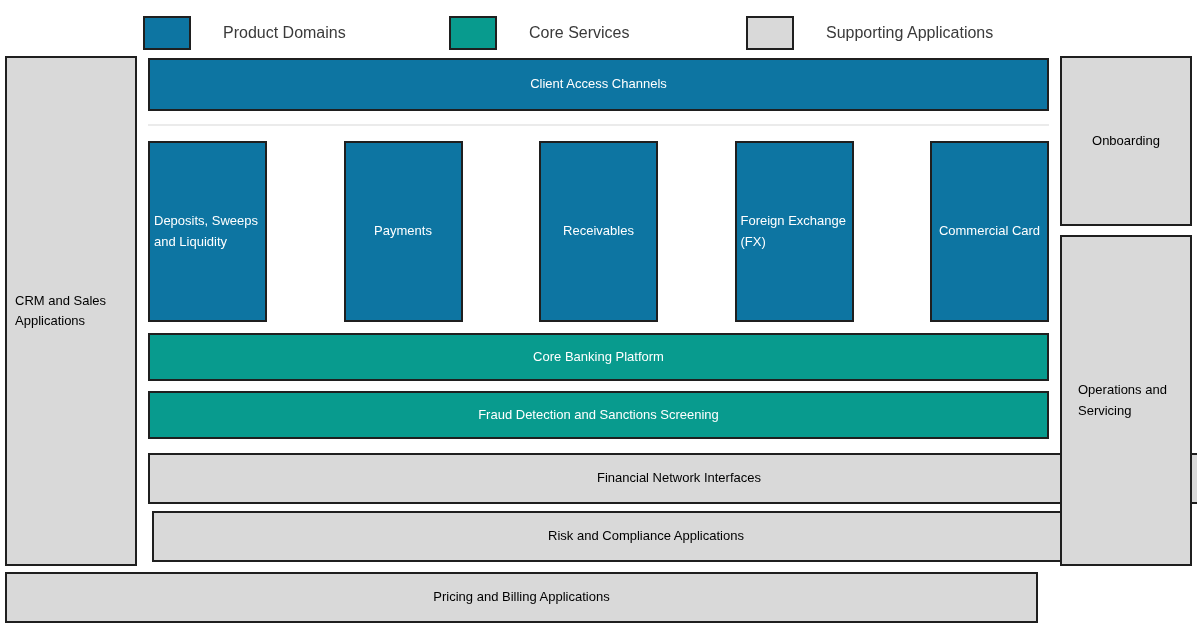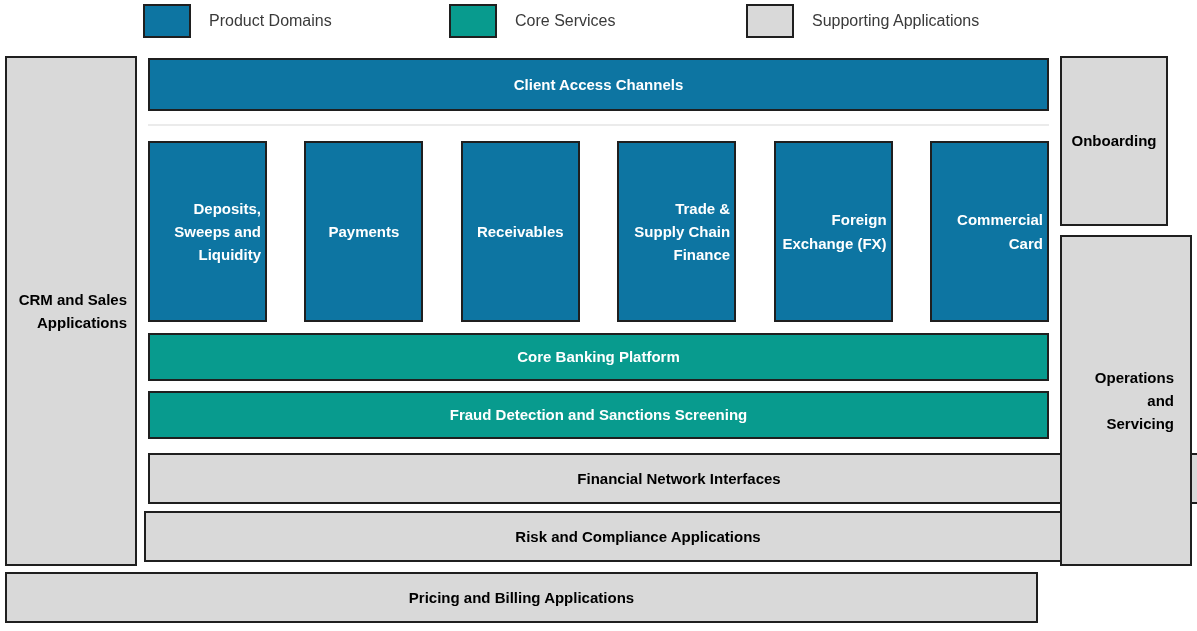--- a/index.html
+++ b/index.html
@@ -5,49 +5,49 @@
   * { margin: 0; padding: 0; box-sizing: border-box; }
   html, body { background: #ffffff; }
   body {
     font-family: "Liberation Sans", sans-serif;
     width: 1197px; height: 631px;
     position: relative; overflow: hidden;
   }
   #canvas { position: absolute; inset: 0; width: 1197px; height: 631px; }
 
   
-  .legend-item { position: absolute; top: 4px; display: flex; align-items: center; gap: 18px; }
+  .legend-item { position: absolute; top: 16px; display: flex; align-items: center; gap: 32px; }
   .legend-swatch { width: 48px; height: 34px; border: 2px solid var(--border); }
   .legend-swatch.product { background: var(--product); }
   .legend-swatch.core { background: var(--core); }
   .legend-swatch.support { background: var(--support); }
   .legend-label { font-size: 16px; color: #3a3a3a; white-space: nowrap; }
 
   
   .box {
     position: absolute; border: 2px solid var(--border);
     display: flex; align-items: center; justify-content: center;
-    text-align: right; font-weight: bold; font-size: 15px; line-height: 1.55;
+    text-align: left; font-weight: normal; font-size: 13px; line-height: 1.55;
   }
   .box.product { background: var(--product); color: #ffffff; }
   .box.core { background: var(--core); color: #ffffff; }
   .box.support { background: var(--support); color: #000000; }
 
   
   .crm-box        { left: 5px;    top: 56px;  width: 132px;  height: 510px; padding: 0 8px; }
   .client-access  { left: 148px;  top: 58px;  width: 901px;  height: 53px; }
   .divider        { position: absolute; left: 148px; top: 124px; width: 901px; height: 2px; background: #ebebeb; }
   .product-row    { position: absolute; left: 148px; top: 141px; width: 901px; height: 181px;
                     display: flex; justify-content: space-between; }
   .product-row .box { position: relative; width: 119px; height: 181px; padding: 0 4px; }
   .core-banking   { left: 148px;  top: 333px; width: 901px;  height: 48px; }
   .fraud          { left: 148px;  top: 391px; width: 901px;  height: 48px; }
   .fni            { left: 148px;  top: 453px; width: 1062px;  height: 51px; }
-  .risk           { left: 144px;  top: 511px; width: 988px;  height: 51px; }
-  .onboarding     { left: 1060px; top: 56px;  width: 108px;  height: 170px; padding: 0 6px; }
+  .risk           { left: 152px;  top: 511px; width: 988px;  height: 51px; }
+  .onboarding     { left: 1060px; top: 56px;  width: 132px;  height: 170px; padding: 0 6px; }
   .operations     { left: 1060px; top: 235px; width: 132px;  height: 331px; padding: 0 16px; }
   .pricing        { left: 5px;    top: 572px; width: 1033px; height: 51px; }
 </style>
 </head>
 <body>
 
 <div id="canvas">
 
   <div class="legend-item" style="left:143px">
     <span class="legend-swatch product"></span>
@@ -65,21 +65,20 @@
   <div class="box support crm-box">CRM and Sales Applications</div>
 
   <div class="box product client-access">Client Access Channels</div>
 
   <div class="divider"></div>
 
   <div class="product-row">
     <div class="box product">Deposits, Sweeps and Liquidity</div>
     <div class="box product">Payments</div>
     <div class="box product">Receivables</div>
-    <div class="box product">Trade &amp; Supply Chain Finance</div>
     <div class="box product">Foreign Exchange (FX)</div>
     <div class="box product">Commercial Card</div>
   </div>
 
   <div class="box core core-banking">Core Banking Platform</div>
   <div class="box core fraud">Fraud Detection and Sanctions Screening</div>
 
   <div class="box support fni">Financial Network Interfaces</div>
   <div class="box support risk">Risk and Compliance Applications</div>
 

